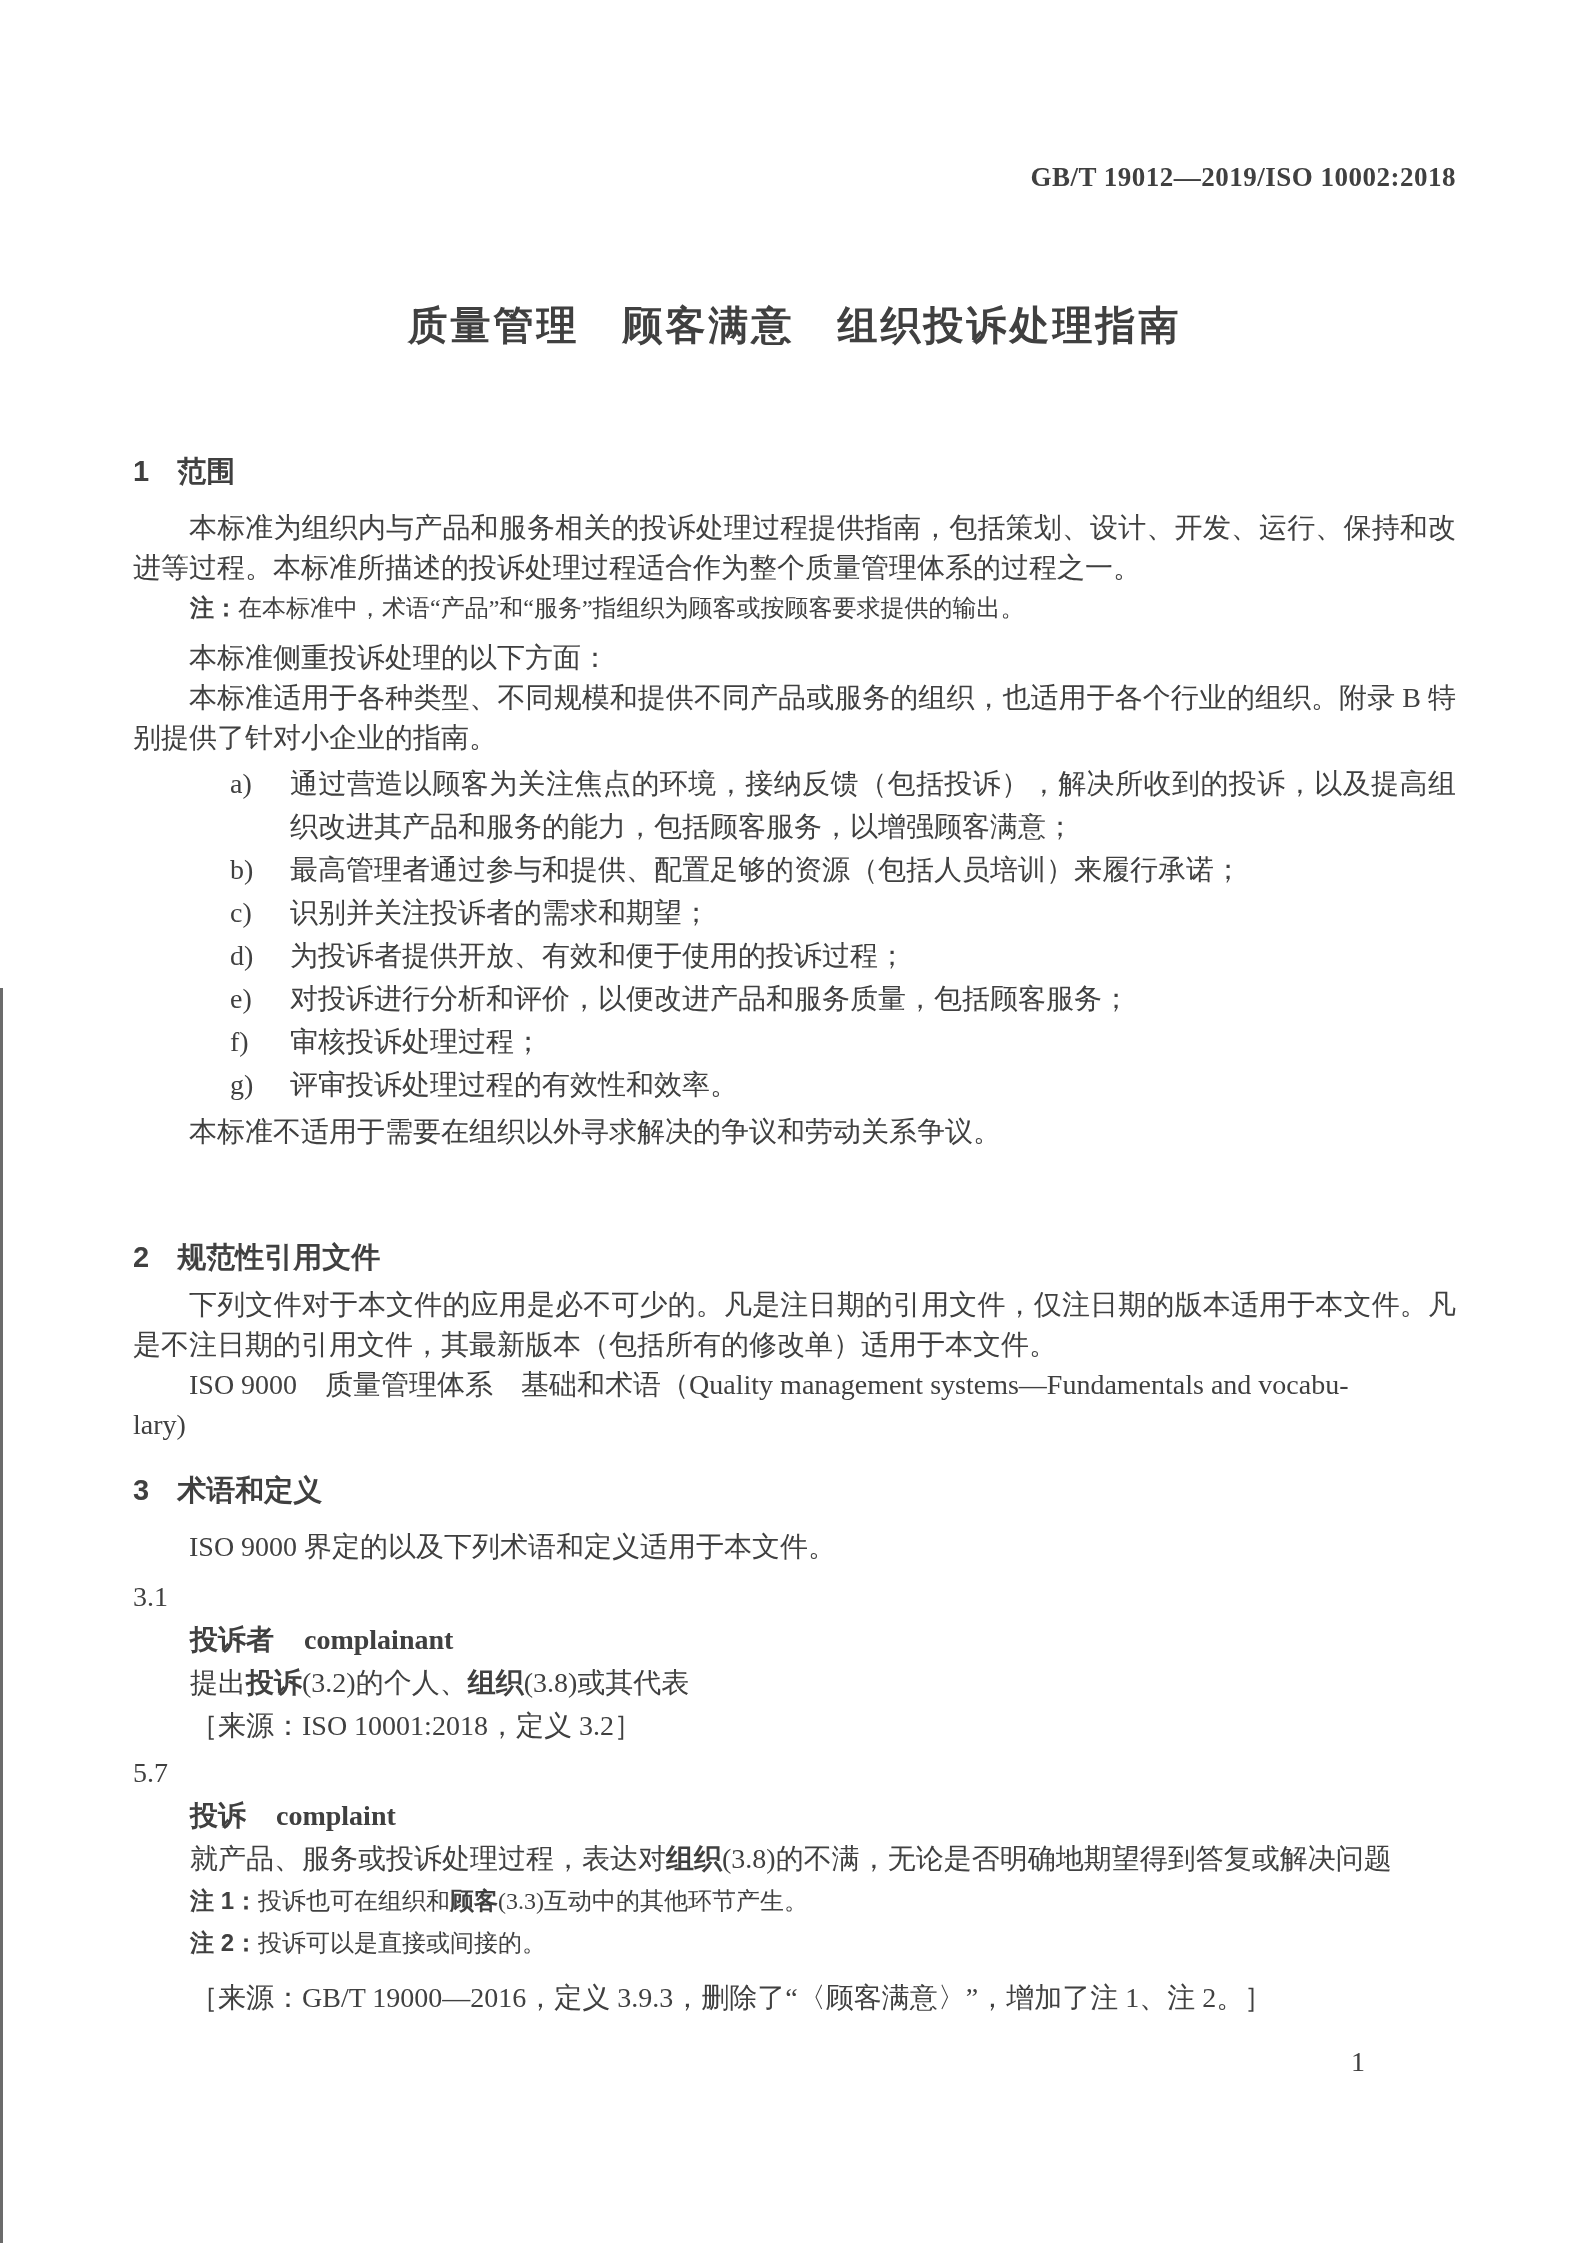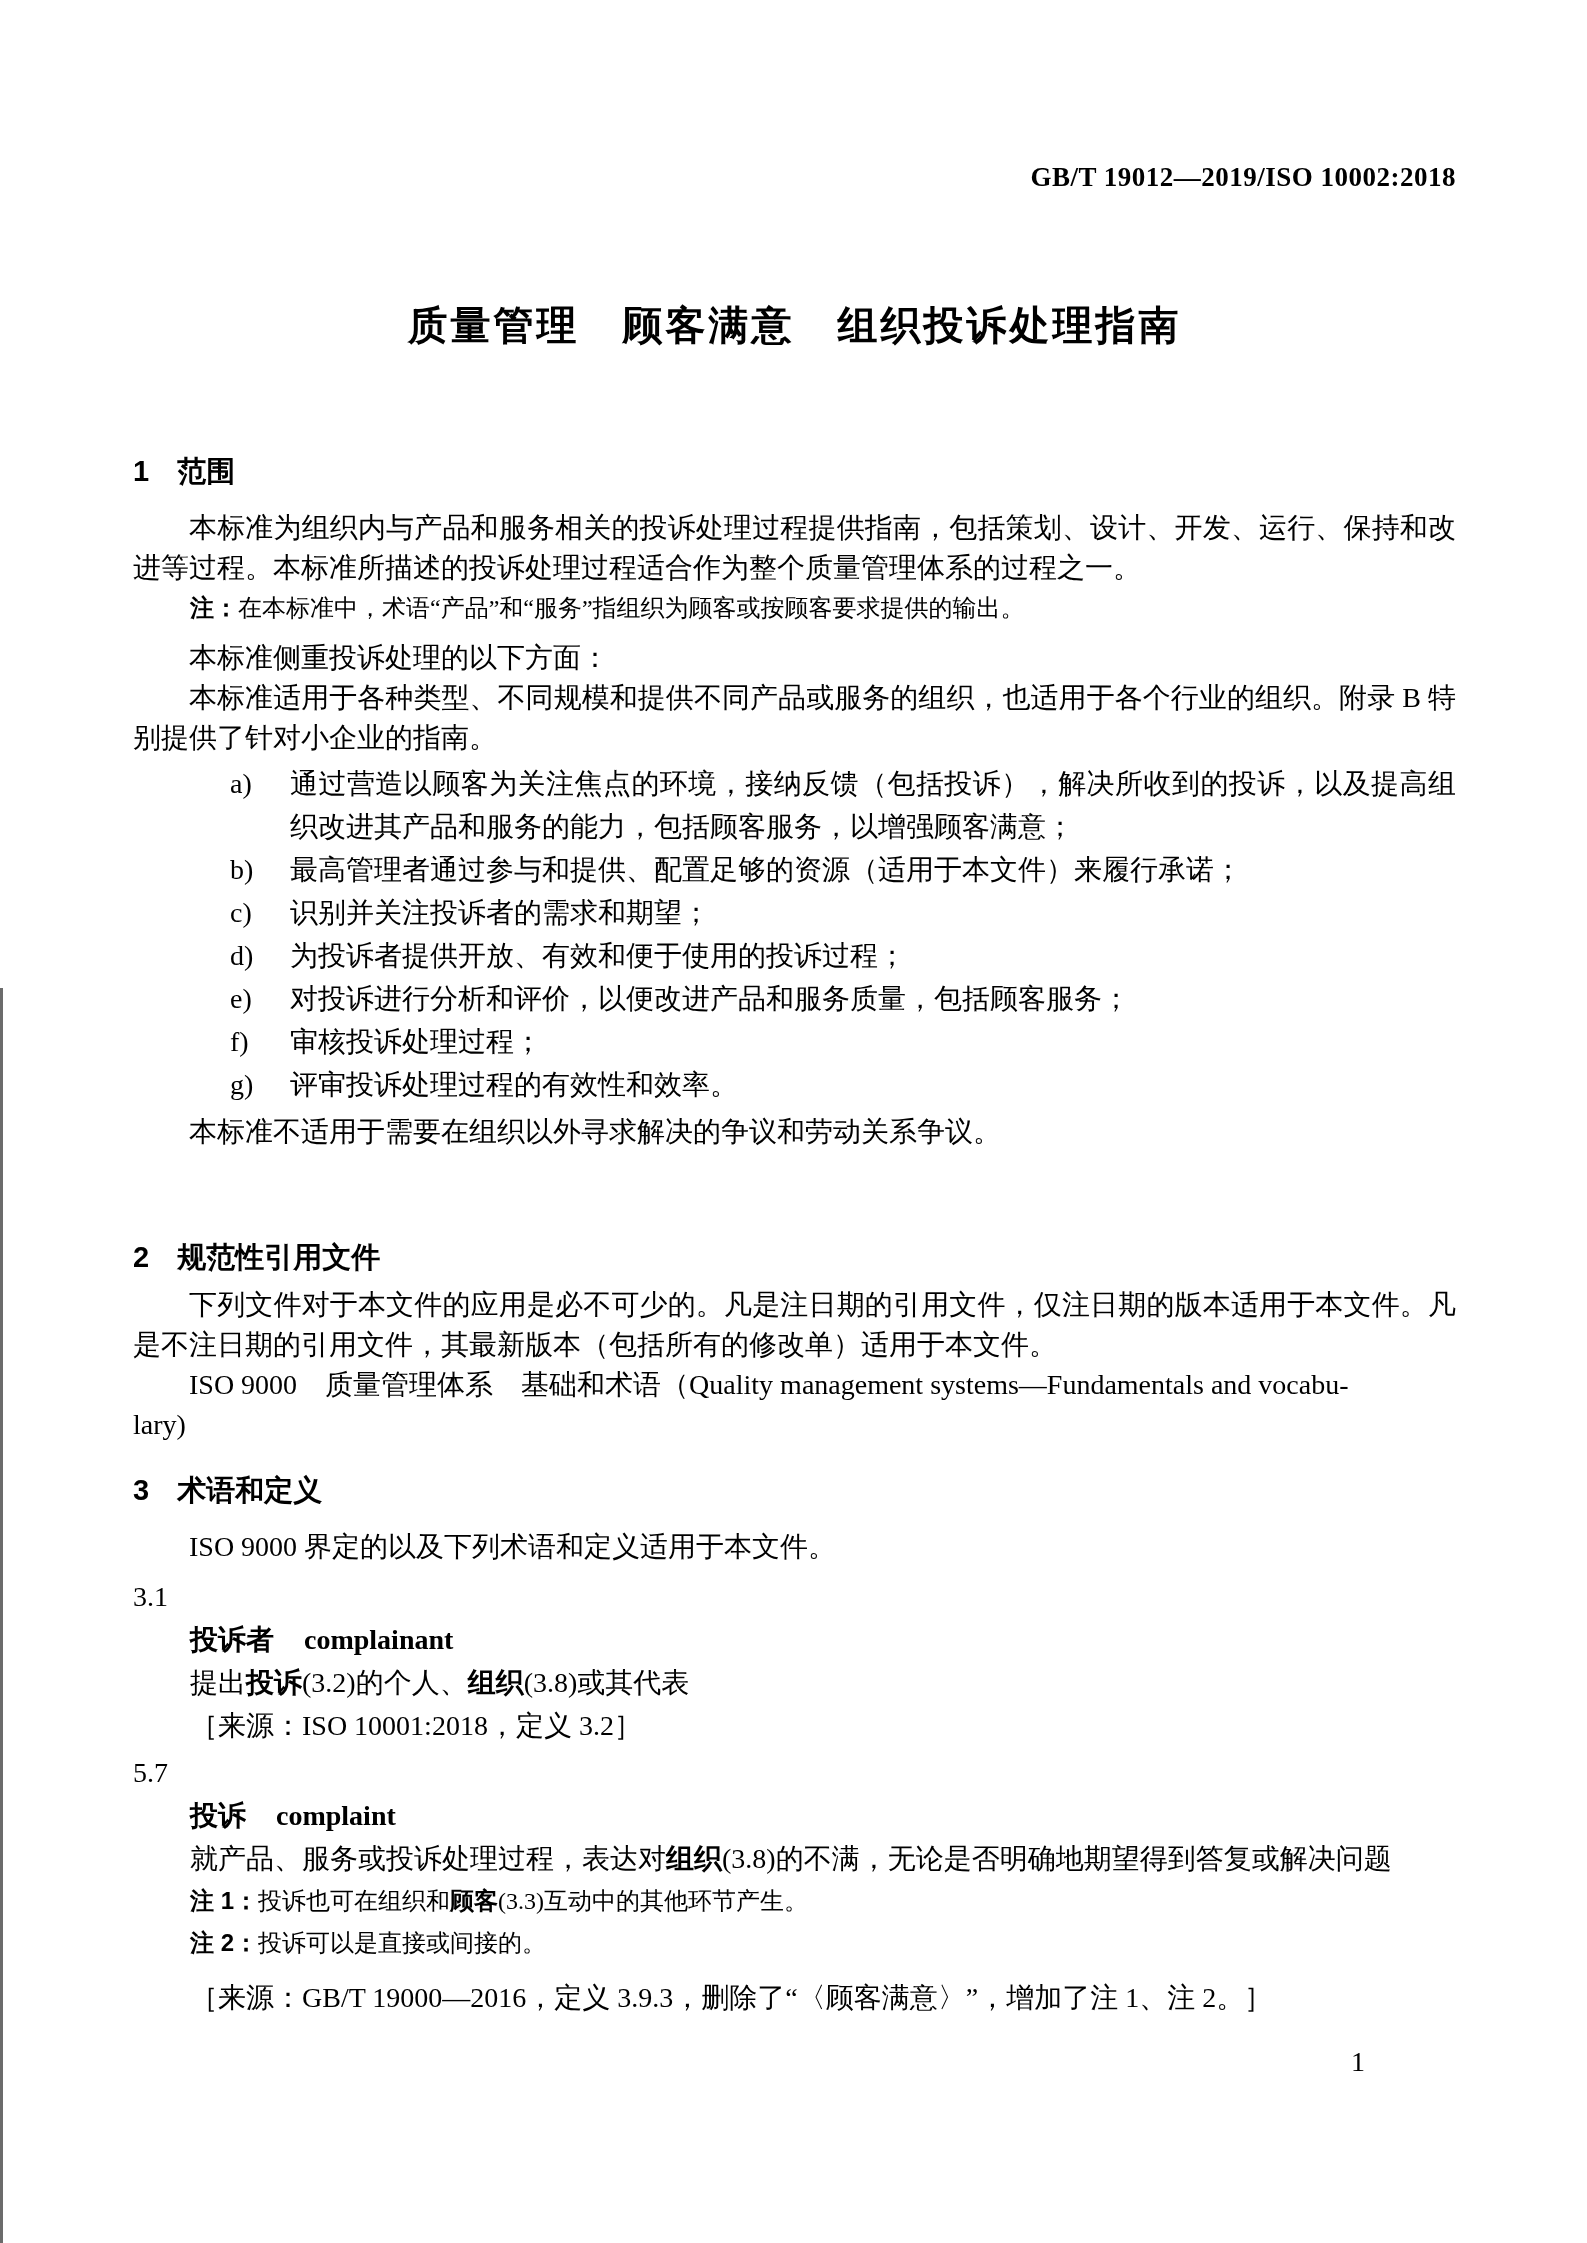--- a/index.html
+++ b/index.html
@@ -1,21 +1,21 @@
 <!DOCTYPE html>
 <html><head>
 <meta charset="utf-8">
 <style>
   html, body { margin: 0; padding: 0; background: #ffffff; }
   .page {
     position: relative;
     width: 1587px;
     height: 2243px;
     background: #ffffff;
-    color: #000000;
+    color: #404040;
     font-family: "Liberation Serif", "DejaVu Serif", serif;
     overflow: hidden;
   }
   .content {
     position: absolute;
     left: 133px;
     top: 160px;
     width: 1323px;
   }
   .doc-header {
@@ -164,21 +164,21 @@
 
     <div class="para">本标准适用于各种类型、不同规模和提供不同产品或服务的组织，也适用于各个行业的组织。附录 B 特别提供了针对小企业的指南。</div>
 
     <div class="list">
       <div class="list-item">
         <span class="list-label">a)</span>
         <span>通过营造以顾客为关注焦点的环境，接纳反馈（包括投诉），解决所收到的投诉，以及提高组织改进其产品和服务的能力，包括顾客服务，以增强顾客满意；</span>
       </div>
       <div class="list-item">
         <span class="list-label">b)</span>
-        <span>最高管理者通过参与和提供、配置足够的资源（适用于本文件）来履行承诺；</span>
+        <span>最高管理者通过参与和提供、配置足够的资源（包括人员培训）来履行承诺；</span>
       </div>
       <div class="list-item">
         <span class="list-label">c)</span>
         <span>识别并关注投诉者的需求和期望；</span>
       </div>
       <div class="list-item">
         <span class="list-label">d)</span>
         <span>为投诉者提供开放、有效和便于使用的投诉过程；</span>
       </div>
       <div class="list-item">

